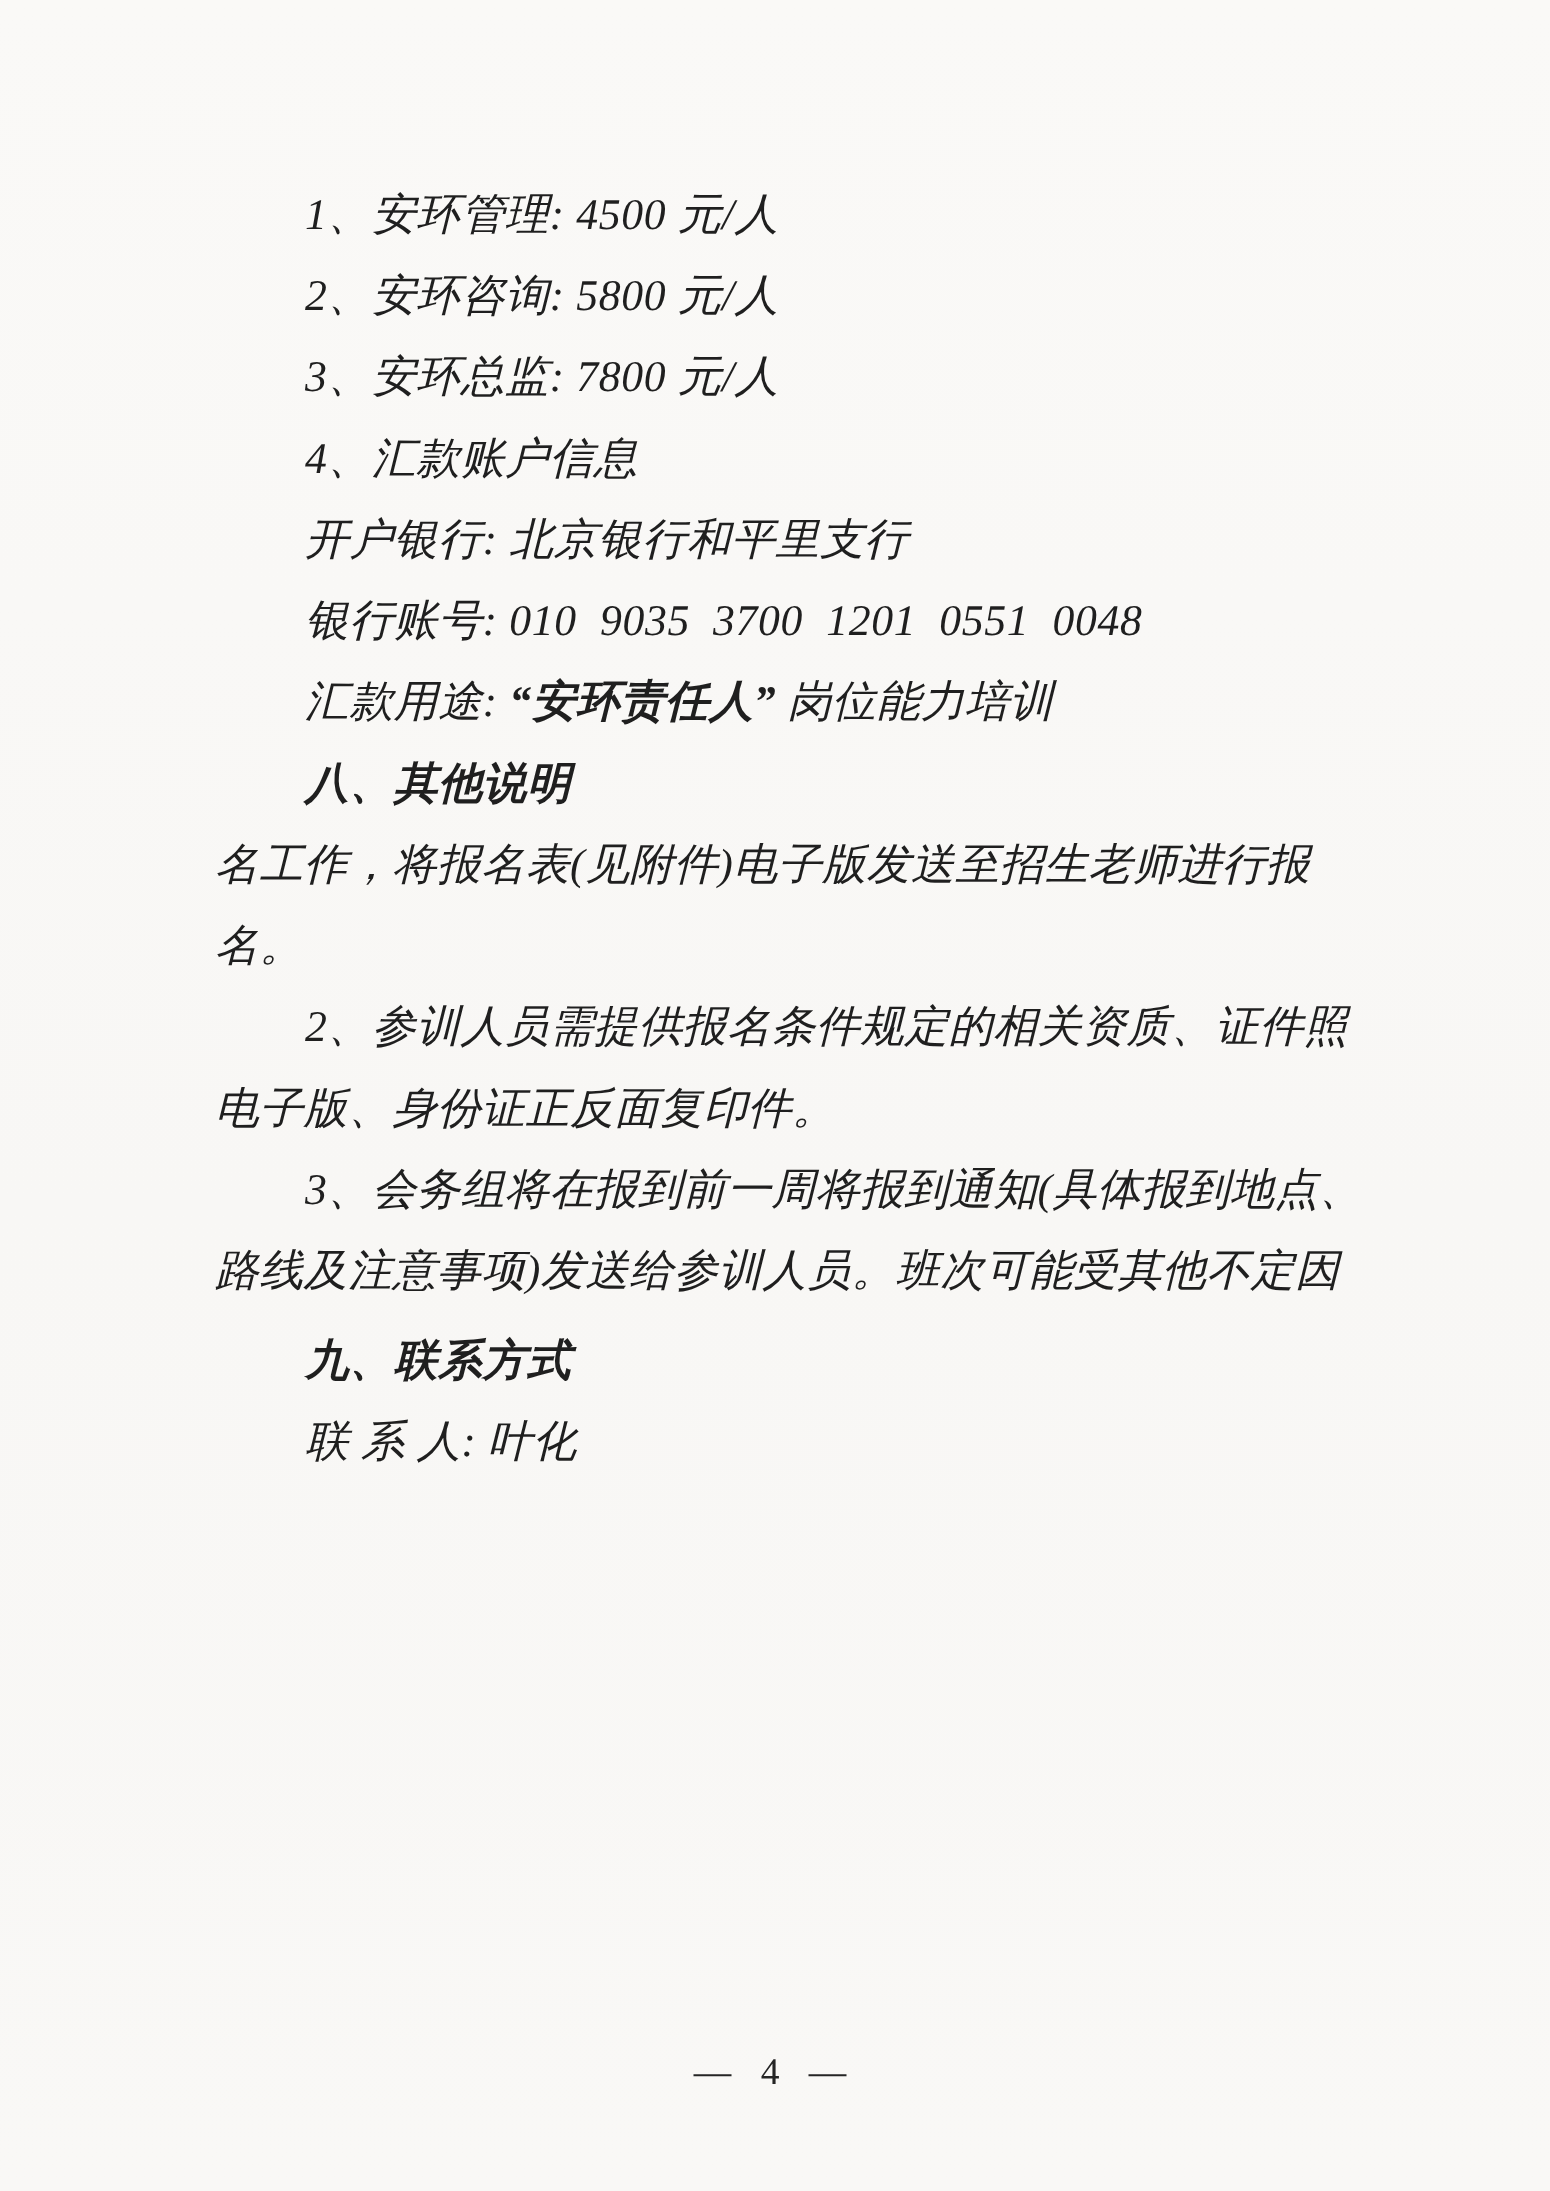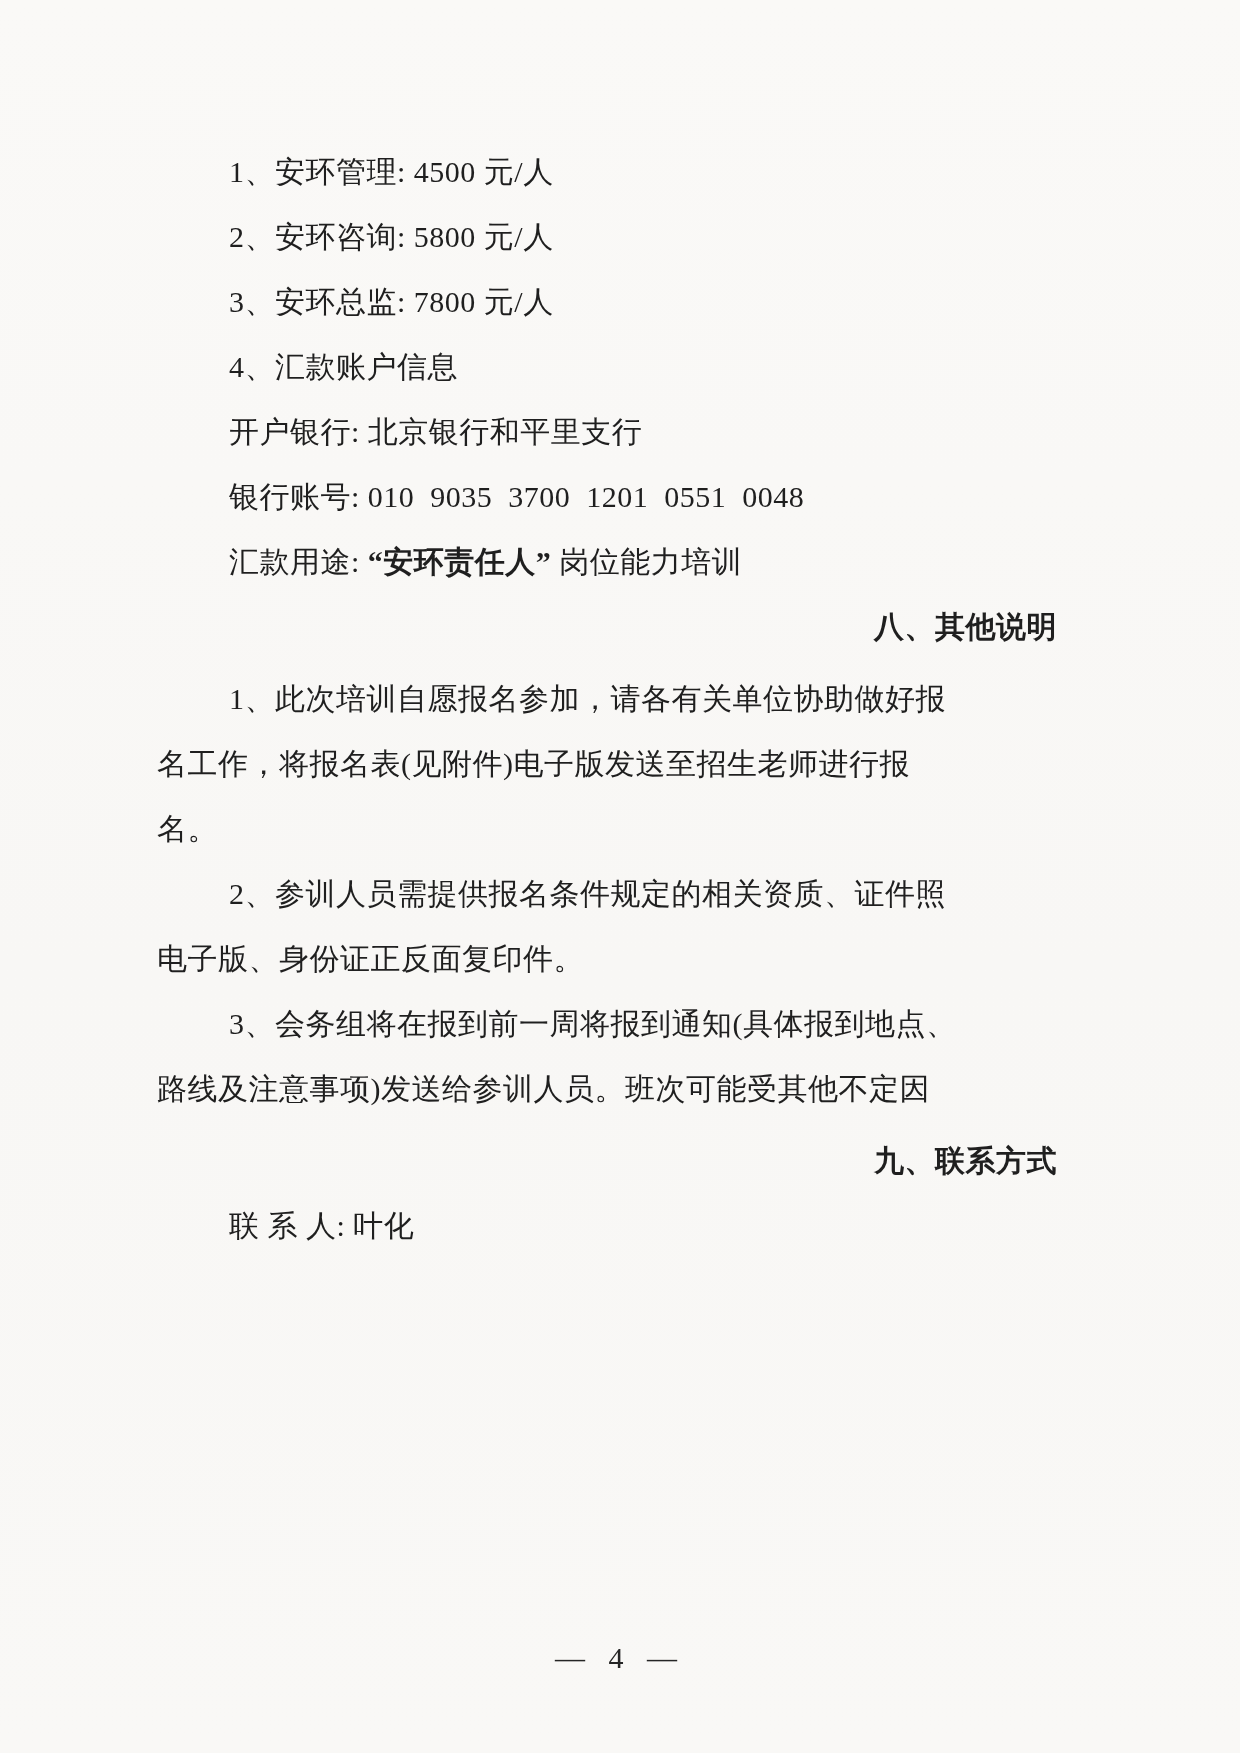--- a/index.html
+++ b/index.html
@@ -11,35 +11,36 @@
     height: 1753px;
     background: #f9f8f6;
     background-image: linear-gradient(180deg, #faf9f7 0%, #f8f7f5 55%, #f9f8f6 100%);
     color: #1f1f1f;
     font-family: "Liberation Serif", "DejaVu Serif", serif;
     overflow: hidden;
   }
 
   .doc {
     position: absolute;
-    left: 157px;
+    left: 172px;
     top: 139px;
     width: 900px;
-    font-size: 30px;
+    font-size: 35px;
     line-height: 65px;
     letter-spacing: 0.5px;
+    font-style: italic;
   }
 
   .ln {
     margin: 0;
     white-space: pre;
   }
 
   .indent { padding-left: 72px; }
-  .bold { font-weight: bold; text-align: right; }
+  .bold { font-weight: bold; }
   .gap { margin-top: 7px; }
 
   .footer {
     position: absolute;
     top: 1638px;
     left: 0;
     width: 100%;
     text-align: center;
     font-size: 30px;
     line-height: 40px;
@@ -57,21 +58,20 @@
     <p class="ln indent">2、安环咨询: 5800 元/人</p>
     <p class="ln indent">3、安环总监: 7800 元/人</p>
     <p class="ln indent">4、汇款账户信息</p>
     <p class="ln indent">开户银行: 北京银行和平里支行</p>
     <p class="ln indent">银行账号: 010  9035  3700  1201  0551  0048</p>
 
     <p class="ln indent"><span>汇款用途: </span><span class="bold">“安环责任人”</span><span> 岗位能力培训</span></p>
 
     <p class="ln indent bold">八、其他说明</p>
 
-    <p class="ln indent gap">1、此次培训自愿报名参加，请各有关单位协助做好报</p>
     <p class="ln">名工作，将报名表(见附件)电子版发送至招生老师进行报</p>
     <p class="ln">名。</p>
 
     <p class="ln indent">2、参训人员需提供报名条件规定的相关资质、证件照</p>
     <p class="ln">电子版、身份证正反面复印件。</p>
 
     <p class="ln indent">3、会务组将在报到前一周将报到通知(具体报到地点、</p>
     <p class="ln">路线及注意事项)发送给参训人员。班次可能受其他不定因</p>
 
     <p class="ln indent bold gap">九、联系方式</p>

